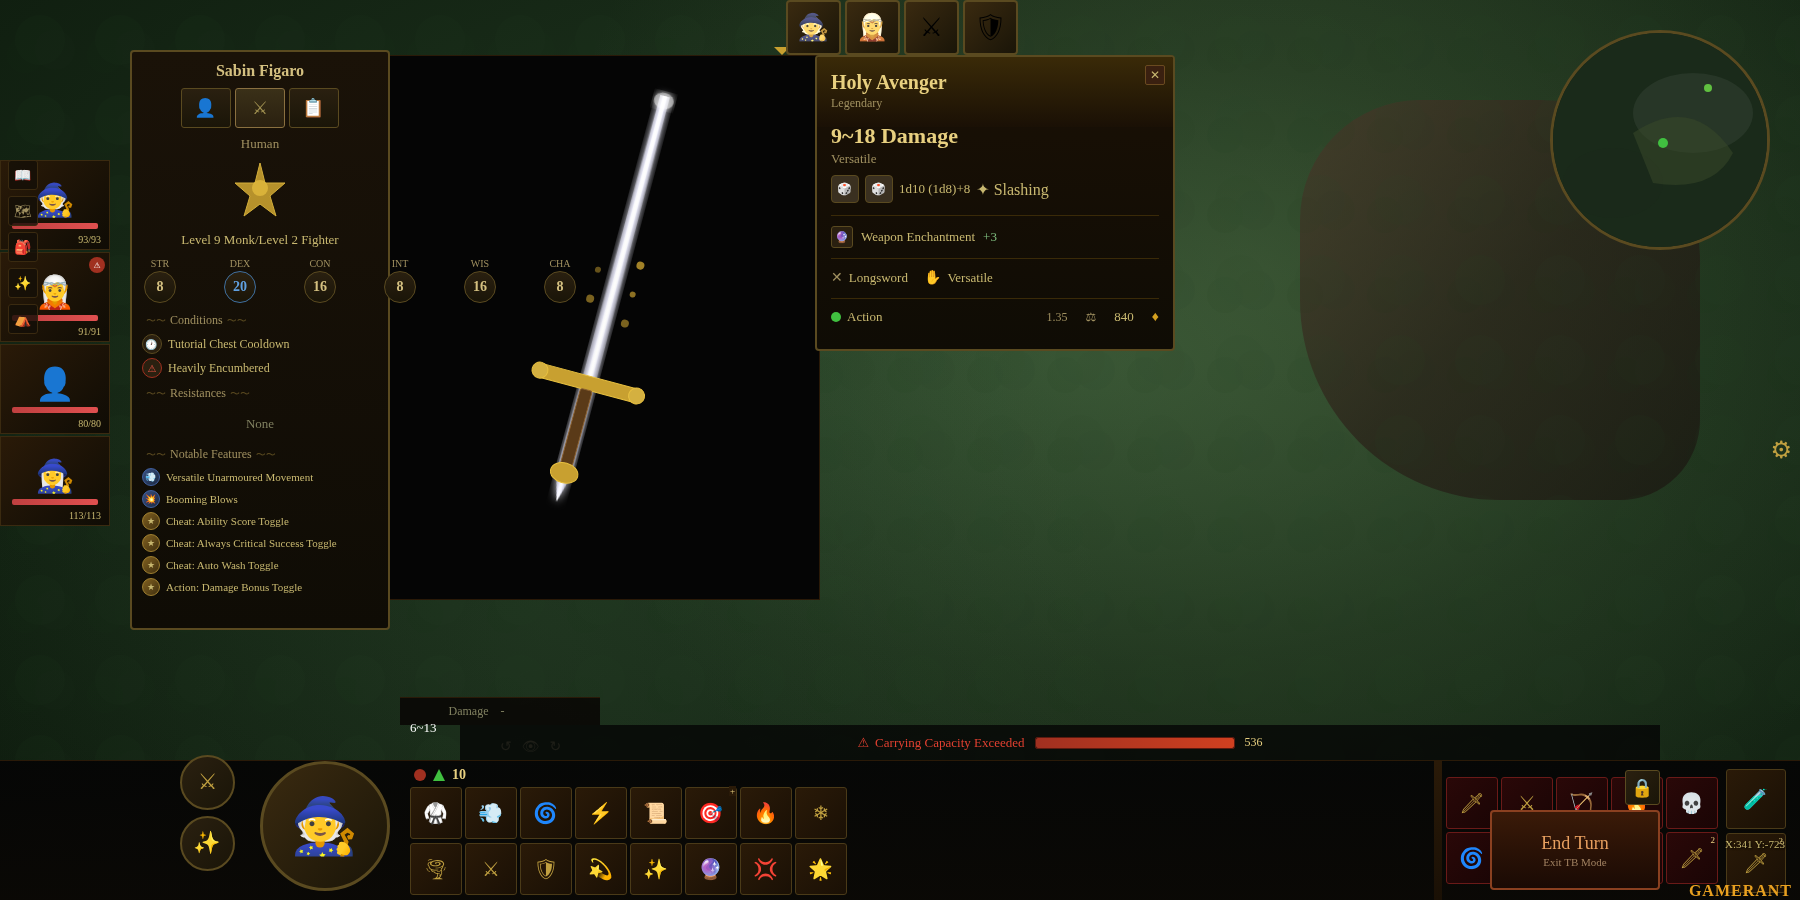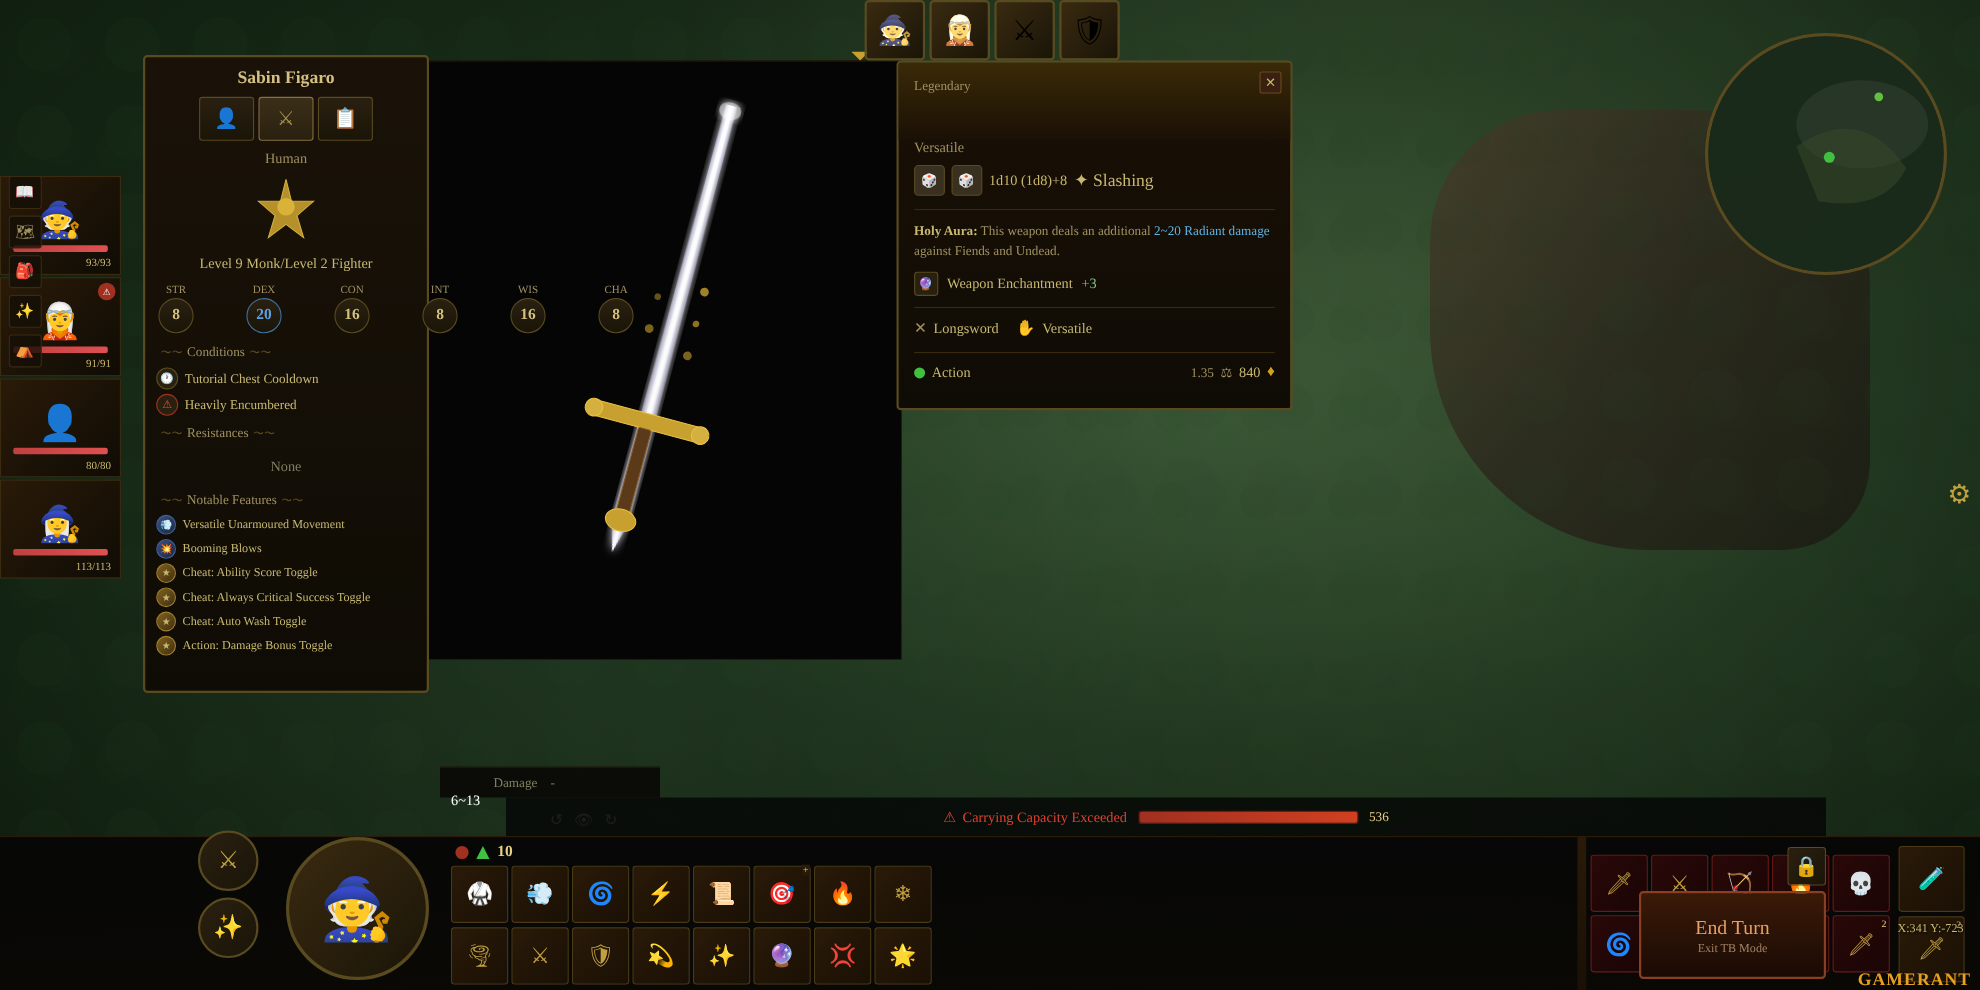--- a/index.html
+++ b/index.html
@@ -376,21 +376,21 @@
     .action-dot {
       width: 10px;
       height: 10px;
       background: #40c040;
       border-radius: 50%;
     }
 
     .item-price {
       display: flex;
       align-items: center;
-      gap: 6px;
+      gap: 18px;
       font-size: 13px;
       color: #c8b870;
     }
 
     .weight-icon { color: #a09060; font-size: 12px; }
     .gold-icon { color: #d4a020; font-size: 14px; }
 
     .close-btn {
       position: absolute;
       top: 8px;
@@ -1063,40 +1063,35 @@
   <span class="sbi">↺</span>
   <span class="sbi">👁</span>
   <span class="sbi">↻</span>
 </div>
 
 <div class="item-panel">
   <div class="item-header-bg"></div>
 
   <div class="close-btn">✕</div>
 
+  <div class="item-name">Holy Avenger</div>
   <div class="item-rarity">Legendary</div>
 
   <div class="item-damage">9~18 Damage</div>
   <div class="item-damage-type">Versatile</div>
 
   <div class="damage-dice">
     <div class="dice-icon">🎲</div>
     <div class="dice-icon">🎲</div>
     <span class="dice-text">1d10 (1d8)+8</span>
     <span class="dice-type">✦ Slashing</span>
   </div>
 
   <div class="item-divider"></div>
 
-  <div class="holy-aura-text">
-    <span style="font-weight:bold;color:#c8b870">Holy Aura:</span>
-    <span> This weapon deals an additional </span>
-    <span class="radiant-highlight">2~20 Radiant damage</span>
-    <span> against Fiends and Undead.</span>
-  </div>
 
   <div class="enchant-row">
     <div class="enchant-icon">🔮</div>
     <span>Weapon Enchantment</span>
     <span style="color:#80c080">+3</span>
   </div>
 
   <div class="item-divider"></div>
 
   <div class="item-type-row">

